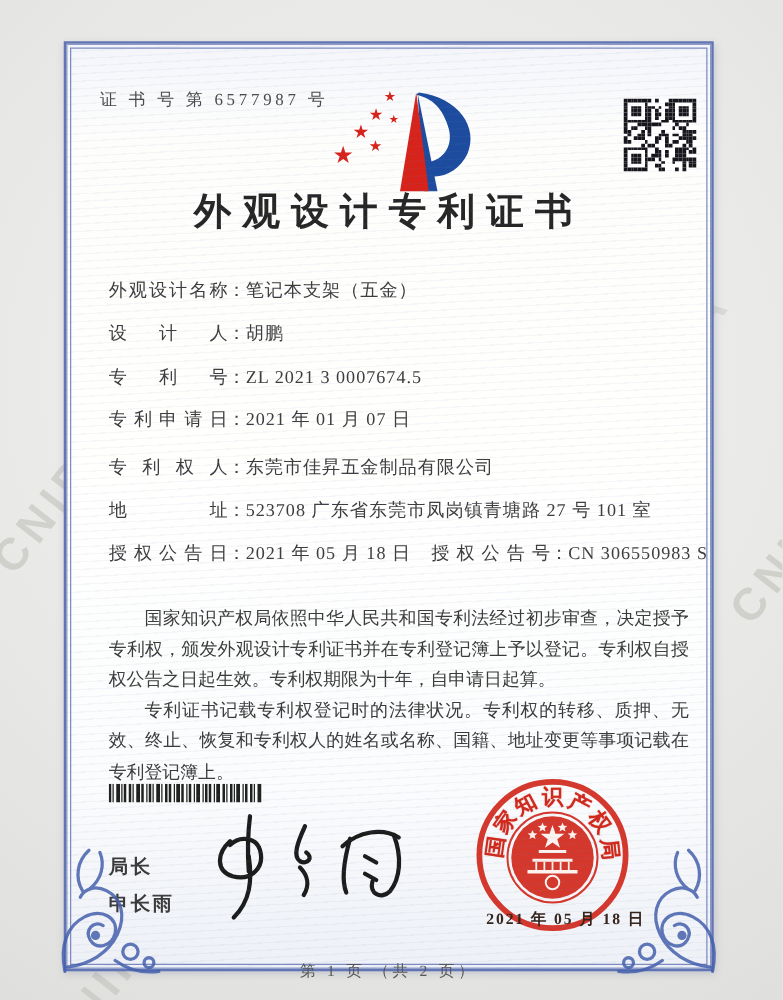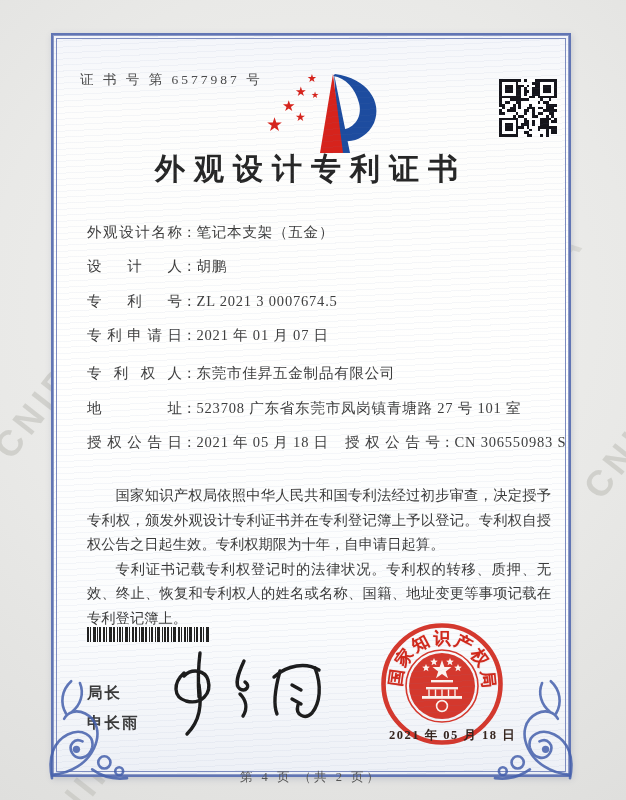--- a/index.html
+++ b/index.html
@@ -678,21 +678,21 @@
           <span style="transform: translate(-50%, -50%) rotate(-28deg) translateY(-46px);">知</span>
           <span style="transform: translate(-50%, -50%) rotate(0deg) translateY(-46px);">识</span>
           <span style="transform: translate(-50%, -50%) rotate(28deg) translateY(-46px);">产</span>
           <span style="transform: translate(-50%, -50%) rotate(55deg) translateY(-46px);">权</span>
           <span style="transform: translate(-50%, -50%) rotate(84deg) translateY(-46px);">局</span>
         </div>
     </div>
 
     <div class="seal-date">2021 年 05 月 18 日</div>
 
-    <div class="page-foot">第 4 页 （共 2 页）</div>
+    <div class="page-foot">第 1 页 （共 2 页）</div>
 
     <div class="ornament left">
       <svg width="96" height="118" viewBox="0 0 110 132">
         <g fill="none" stroke="#4560ac" stroke-width="3" stroke-linecap="round" opacity="0.85">
           <path d="M8,128 C3,104 10,86 26,78 C42,70 57,79 54,93 C51,105 37,109 31,99 C26,90 34,81 43,86"></path>
           <path d="M10,124 C30,122 48,111 56,94 C64,77 60,61 46,54 C36,49 26,52 22,60"></path>
           <path d="M24,54 C17,42 19,27 30,17"></path>
           <path d="M31,52 C41,44 45,31 40,19"></path>
           <path d="M54,118 C65,126 79,130 94,128"></path>
           <circle cx="68" cy="110" r="7"></circle>

